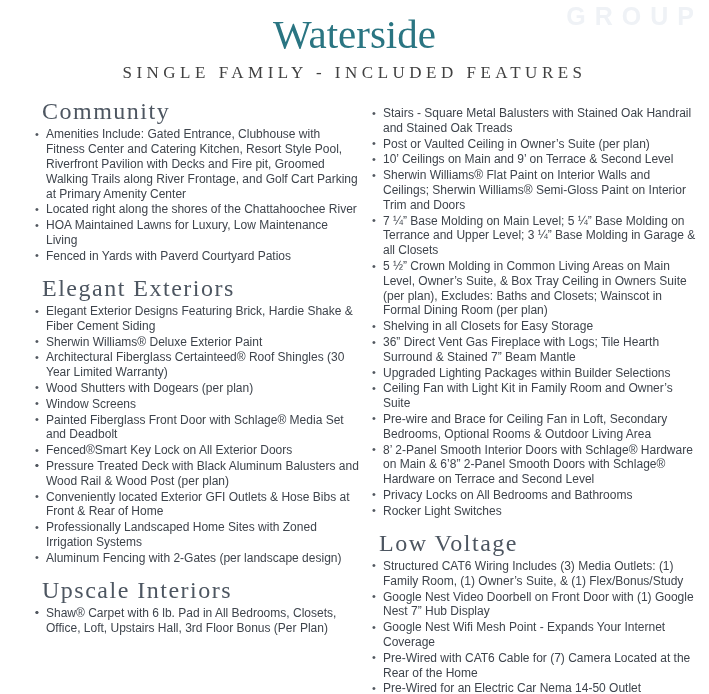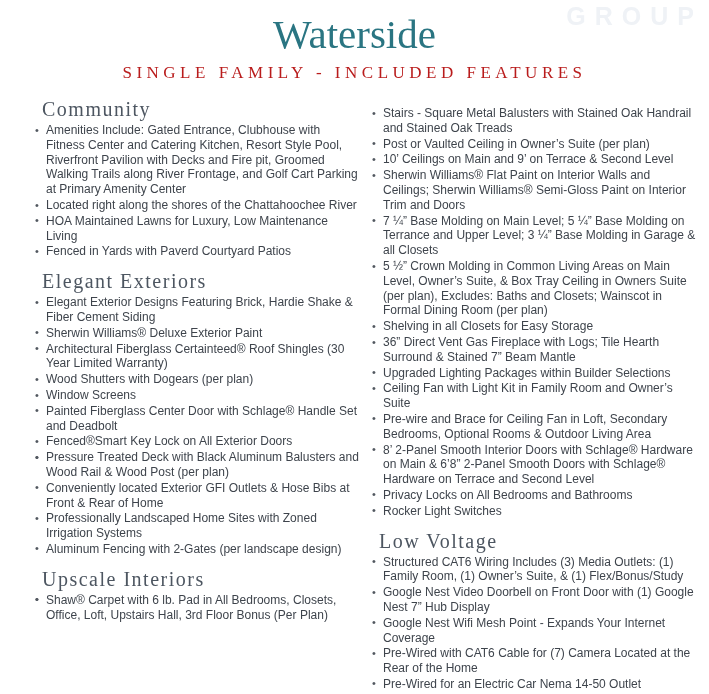--- a/index.html
+++ b/index.html
@@ -33,35 +33,35 @@
     font-size: 41px;
     line-height: 1.05;
     color: #2a7582;
   }
   .subtitle {
     margin-top: 7px;
     text-align: center;
     font-family: "Liberation Serif", serif;
     font-size: 17px;
     letter-spacing: 4.5px;
-    color: #b91c1c;
+    color: #404040;
     white-space: nowrap;
   }
   .columns {
     display: flex;
     gap: 10px;
     padding: 15px 12px 0 33px;
     align-items: flex-start;
   }
   .col { flex: 1 1 0; min-width: 0; }
   .col-right { padding-top: 8px; }
   .section-heading {
     font-family: "Liberation Serif", serif;
     font-weight: 400;
-    font-size: 20px;
+    font-size: 24px;
     letter-spacing: 1.5px;
     color: #4d5661;
     margin: 11px 0 3px 9px;
     line-height: 1.1;
   }
   .section:first-of-type .section-heading { margin-top: 0; }
   .section-heading:empty { display: none; margin: 0; }
   .feature-list {
     list-style: none;
     margin: 0;
@@ -147,21 +147,21 @@
                 <span class="item-text">Wood Shutters with Dogears (per plan)</span>
               </li>
 
               <li class="feature-item">
                 <span class="bullet">•</span>
                 <span class="item-text">Window Screens</span>
               </li>
 
               <li class="feature-item">
                 <span class="bullet">•</span>
-                <span class="item-text">Painted Fiberglass Center Door with Schlage® Handle Set and Deadbolt</span>
+                <span class="item-text">Painted Fiberglass Front Door with Schlage® Media Set and Deadbolt</span>
               </li>
 
               <li class="feature-item">
                 <span class="bullet">•</span>
                 <span class="item-text">Fenced®Smart Key Lock on All Exterior Doors</span>
               </li>
 
               <li class="feature-item">
                 <span class="bullet">•</span>
               </li>

